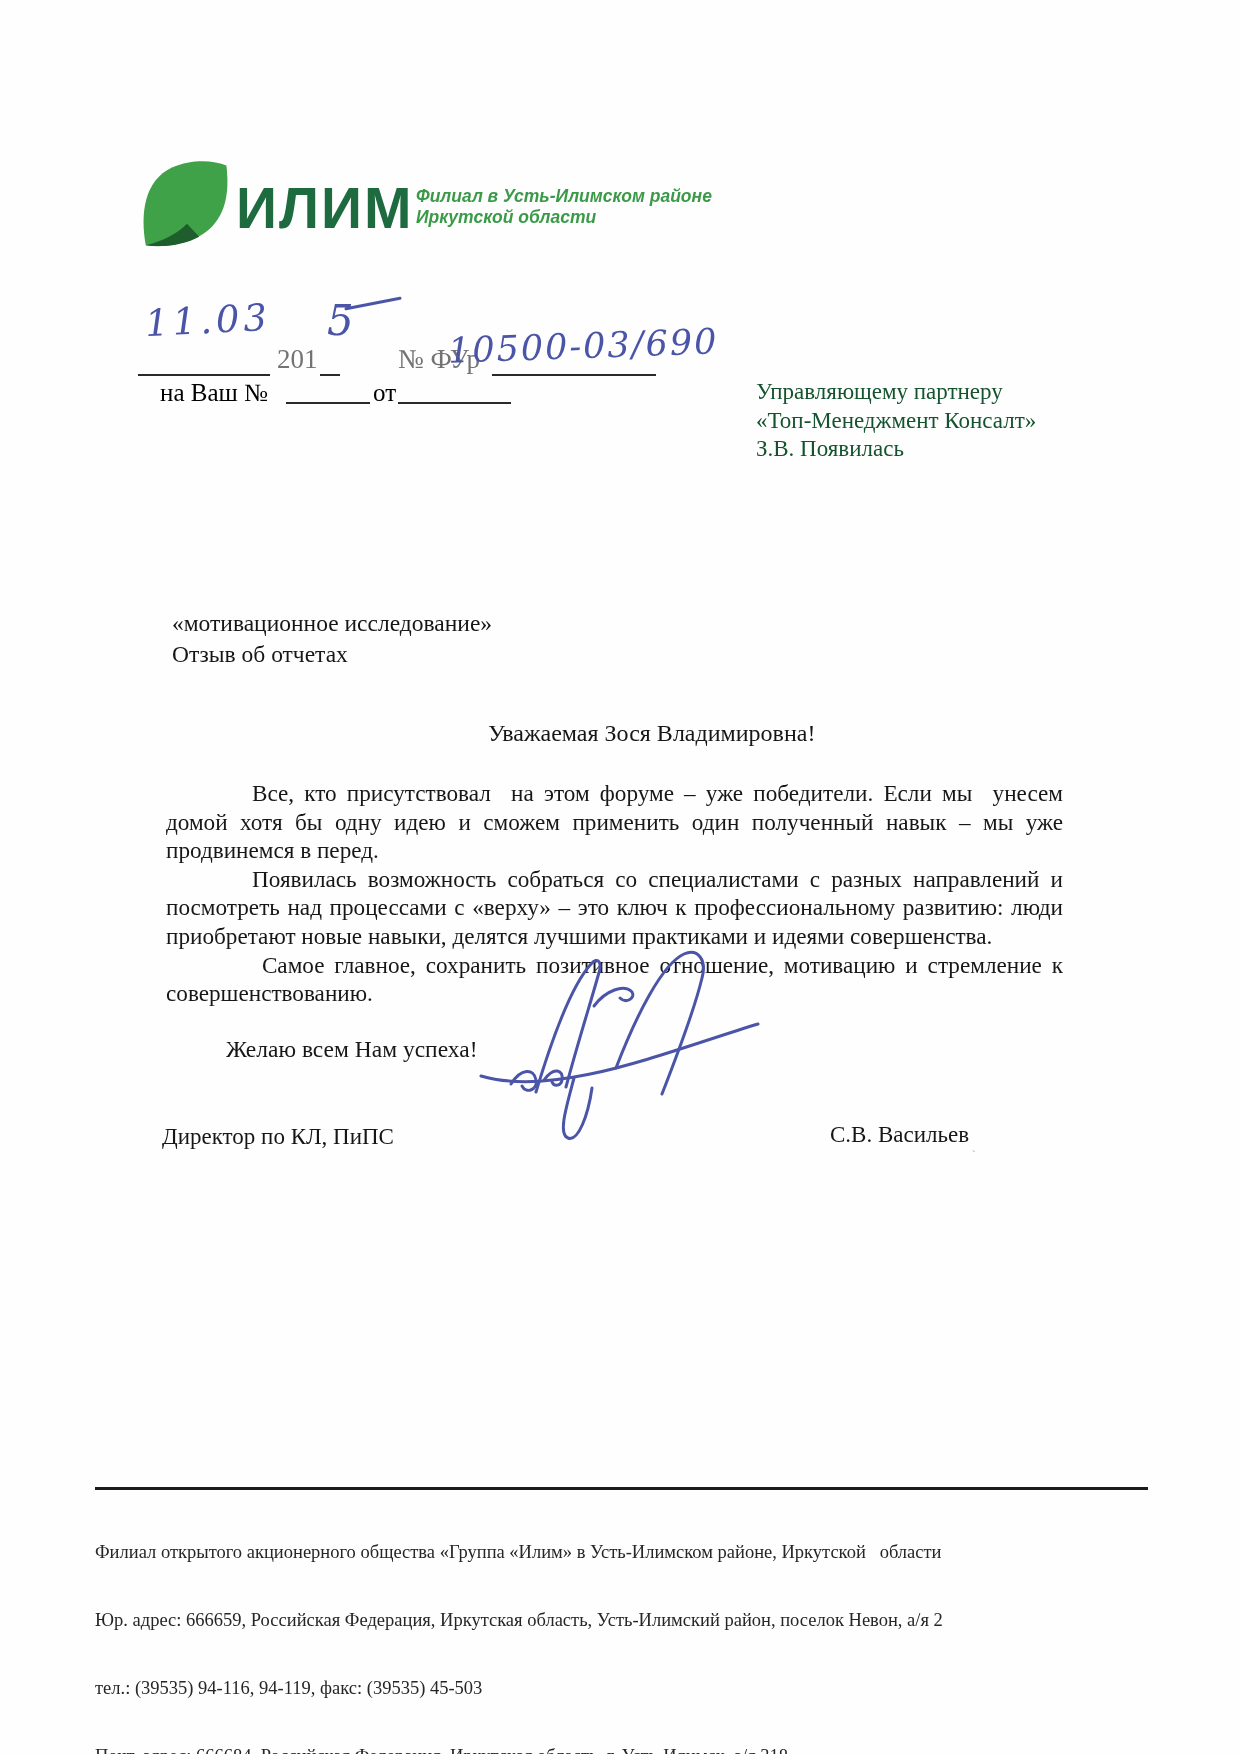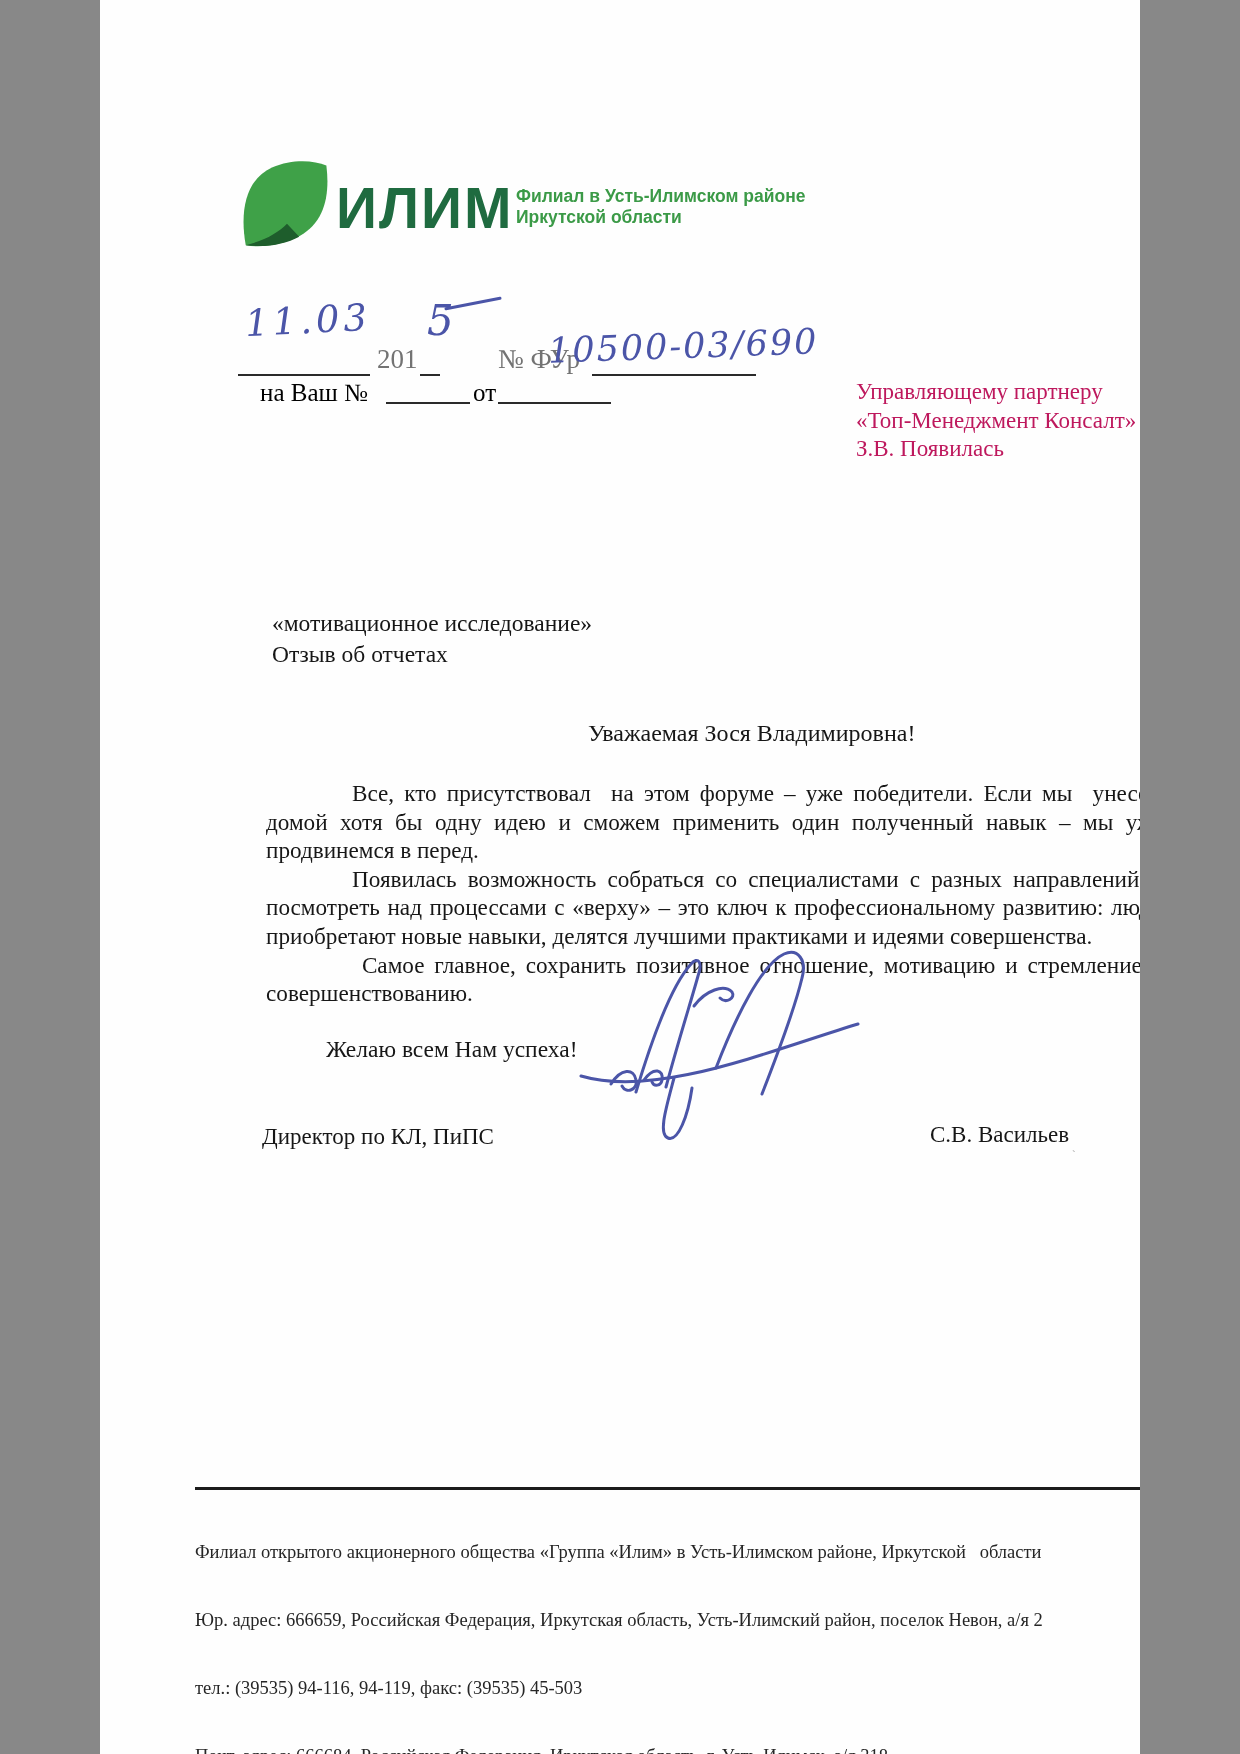--- a/index.html
+++ b/index.html
@@ -1,57 +1,58 @@
 <!DOCTYPE html>
 <html lang="ru"><head>
 <meta charset="utf-8">
 <style>
   html,body{margin:0;padding:0;background:#888;}
   .page{
     position:relative;
-    width:1040px;height:1754px;
+    width:1240px;height:1754px;
     margin:0 auto;
     background:#fefefe;
     overflow:hidden;
     font-family:"Liberation Serif", serif;
     color:#1b1b1b;
   }
   .abs{position:absolute;}
 
   
   .brand-word{
     font-family:"Liberation Sans", sans-serif;
     font-weight:800;
     font-size:57px;
     letter-spacing:2px;
     color:#1f6b40;
   }
   .brand-tagline{
     font-family:"Liberation Sans", sans-serif;
     font-weight:700;
+    font-style:italic;
     font-size:17.5px;
     line-height:21px;
     color:#3b9a47;
   }
 
   
   .printed{font-size:27px;color:#737373;}
   .printed-small{font-size:25px;color:#000000;}
   .blank{height:0;border-bottom:2px solid #2a2a2a;}
   .handwriting{
     font-family:"DejaVu Serif", serif;
     font-style:italic;
     color:#4b55a8;
   }
   .hw-date{font-size:37px;letter-spacing:4px;transform:rotate(-3deg);}
   .hw-digit{font-size:42px;}
   .hw-number{font-size:35px;letter-spacing:2px;transform:rotate(-2deg);white-space:nowrap;}
   .hw-flourish{width:58px;height:3px;background:#4b55a8;border-radius:2px;transform:rotate(-11deg);}
 
-  .recipient{font-size:23px;line-height:28.5px;color:#be185d;}
+  .recipient{font-size:23px;line-height:28.5px;color:#14532d;}
   .subject{font-size:23.5px;line-height:31px;color:#161616;}
   .salutation{font-size:24px;color:#161616;}
 
   .body-text{
     width:897px;
     font-size:23.2px;
     line-height:28.6px;
     text-align:justify;
     color:#171717;
   }

